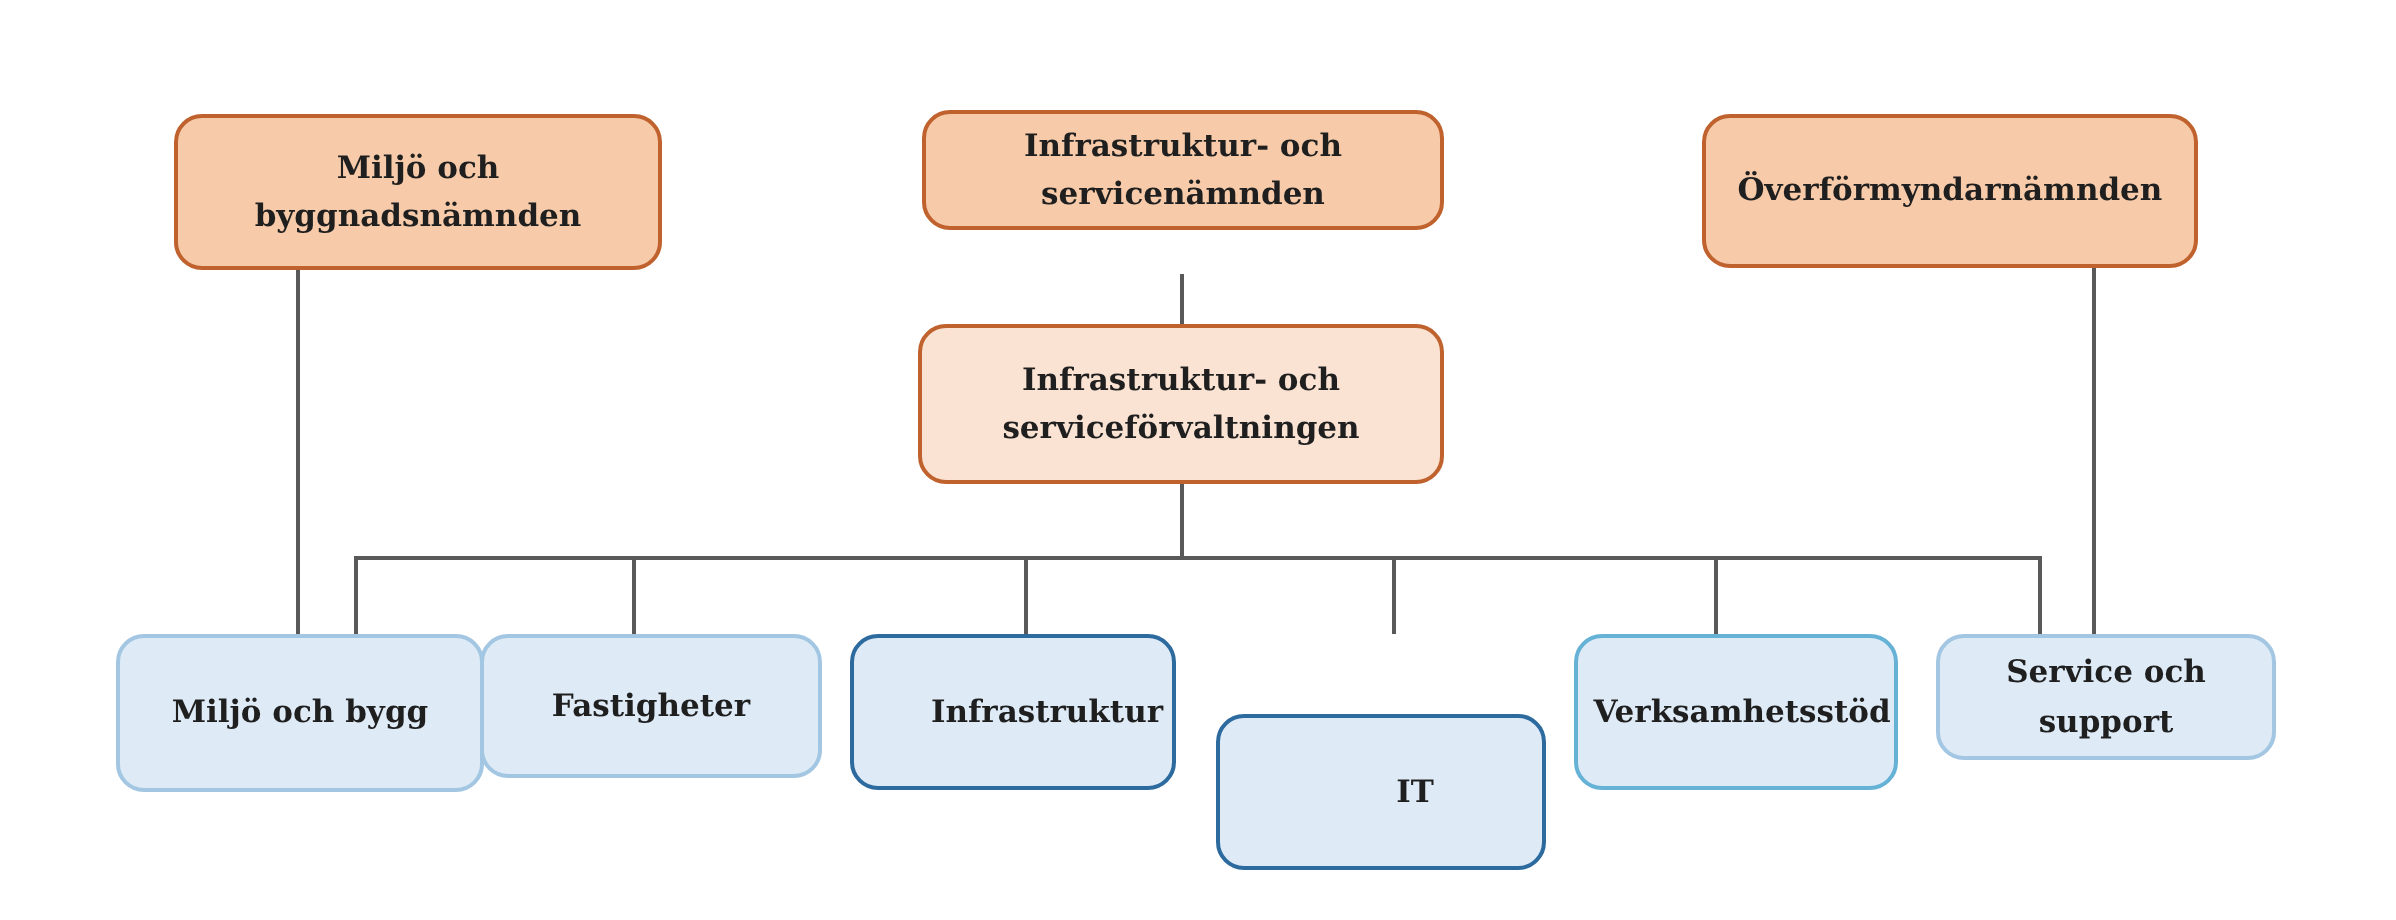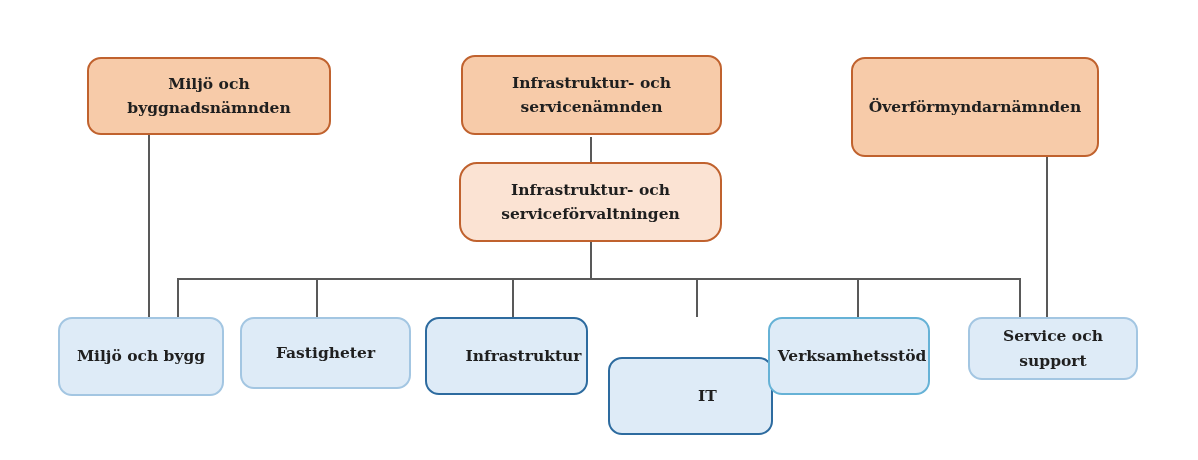--- a/index.html
+++ b/index.html
@@ -59,28 +59,28 @@
   .org-node--department {
     background: var(--department-fill);
     border-color: var(--blue-border-light);
   }
   .org-node--border-dark  { border-color: var(--blue-border-dark); padding-left: 48px; }
   .org-node--border-cyan  { border-color: var(--blue-border-cyan); }
   .org-node--border-light { border-color: var(--blue-border-light); }
 
   
   #node-0 { left: 87px;  top: 57px;  width: 244px; height: 78px; }
-  #node-1 { left: 461px; top: 55px;  width: 261px; height: 80px; }
-  #node-2 { left: 851px; top: 57px;  width: 248px; height: 100px; }
-  #node-3 { left: 459px; top: 162px; width: 263px; height: 80px; border-radius: 18px; }
-  #node-4 { left: 58px;  top: 317px; width: 166px; height: 79px; }
+  #node-1 { left: 461px; top: 55px;  width: 261px; height: 60px; }
+  #node-2 { left: 851px; top: 57px;  width: 248px; height: 77px; }
+  #node-3 { left: 459px; top: 162px; width: 263px; height: 80px; }
+  #node-4 { left: 58px;  top: 317px; width: 184px; height: 79px; }
   #node-5 { left: 240px; top: 317px; width: 171px; height: 72px; }
   #node-6 { left: 425px; top: 317px; width: 163px; height: 78px; }
   #node-7 { left: 608px; top: 317px; width: 165px; height: 78px; margin-top: 40px; }
-  #node-8 { left: 768px; top: 317px; width: 162px; height: 78px; padding-left: 20px; }
+  #node-8 { left: 787px; top: 317px; width: 162px; height: 78px; padding-left: 20px; }
   #node-9 { left: 968px; top: 317px; width: 170px; height: 63px; }
 </style>
 </head>
 <body>
 
 <div class="canvas">
 
   <svg class="connector-layer" viewBox="0 0 1198 460" aria-hidden="true">
 
     <line x1="149" y1="135" x2="149" y2="317" stroke="#595959" stroke-width="2"></line>

